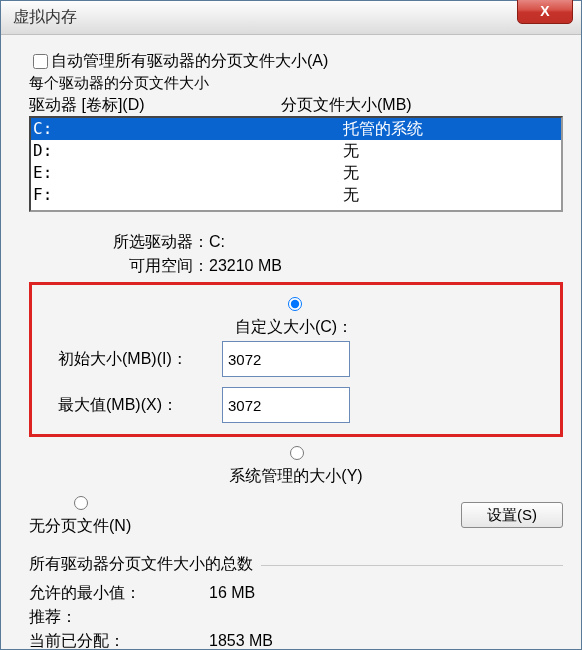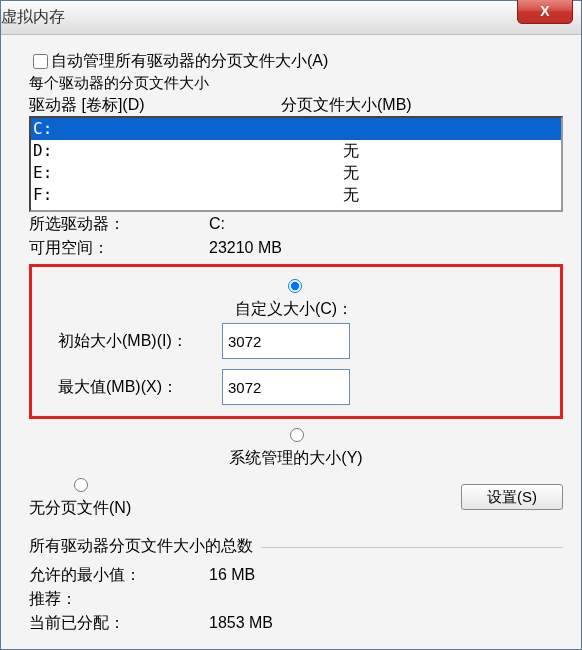--- a/index.html
+++ b/index.html
@@ -20,21 +20,21 @@
     background: #f4f4f4;
     position: relative;
   }
   .titlebar {
     height: 34px;
     background: linear-gradient(to bottom, #fdfdfd 0%, #ebebeb 55%, #dcdcdc 100%);
     border-bottom: 1px solid #c0c0c0;
     position: relative;
     display: flex;
     align-items: center;
-    padding-left: 0;
+    padding-left: 12px;
     font-size: 16px;
     color: #333;
   }
   .close-btn {
     position: absolute;
     top: -3px;
     right: 8px;
     width: 56px;
     height: 26px;
     background: linear-gradient(to bottom, #e78b86 0%, #d65349 45%, #c5332b 55%, #c02f26 100%);
@@ -81,21 +81,21 @@
     font-size: 16px;
   }
   .listrow {
     display: flex;
     line-height: 22px;
     padding-left: 2px;
   }
   .listrow .col1 { width: 310px; white-space: pre; }
   .listrow.sel { background: #0a64d0; color: #fff; }
   .listrow .col2 { }
-  .info-block { font-size: 16px; }
+  .info-block { margin-top: 18px; font-size: 16px; text-align: right; }
   .info-row { display: flex; line-height: 24px; }
   .info-row .lab { width: 180px; }
   .redbox {
     border: 3px solid #d22;
     margin-top: 4px;
     padding: 6px 10px 8px 6px;
     position: relative;
   }
   .radio-row {
     display: flex;
@@ -167,20 +167,21 @@
     <div class="subhead">每个驱动器的分页文件大小</div>
 
     <div class="listhdr">
       <span class="col1">驱动器  [卷标](D)</span>
       <span class="col2">分页文件大小(MB)</span>
     </div>
 
     <div class="listbox">
       <div class="listrow sel">
         <span class="col1">C:</span>
+        <span class="col2">托管的系统</span>
       </div>
       <div class="listrow">
         <span class="col1">D:</span>
         <span class="col2">无</span>
       </div>
       <div class="listrow">
         <span class="col1">E:</span>
         <span class="col2">无</span>
       </div>
       <div class="listrow">

